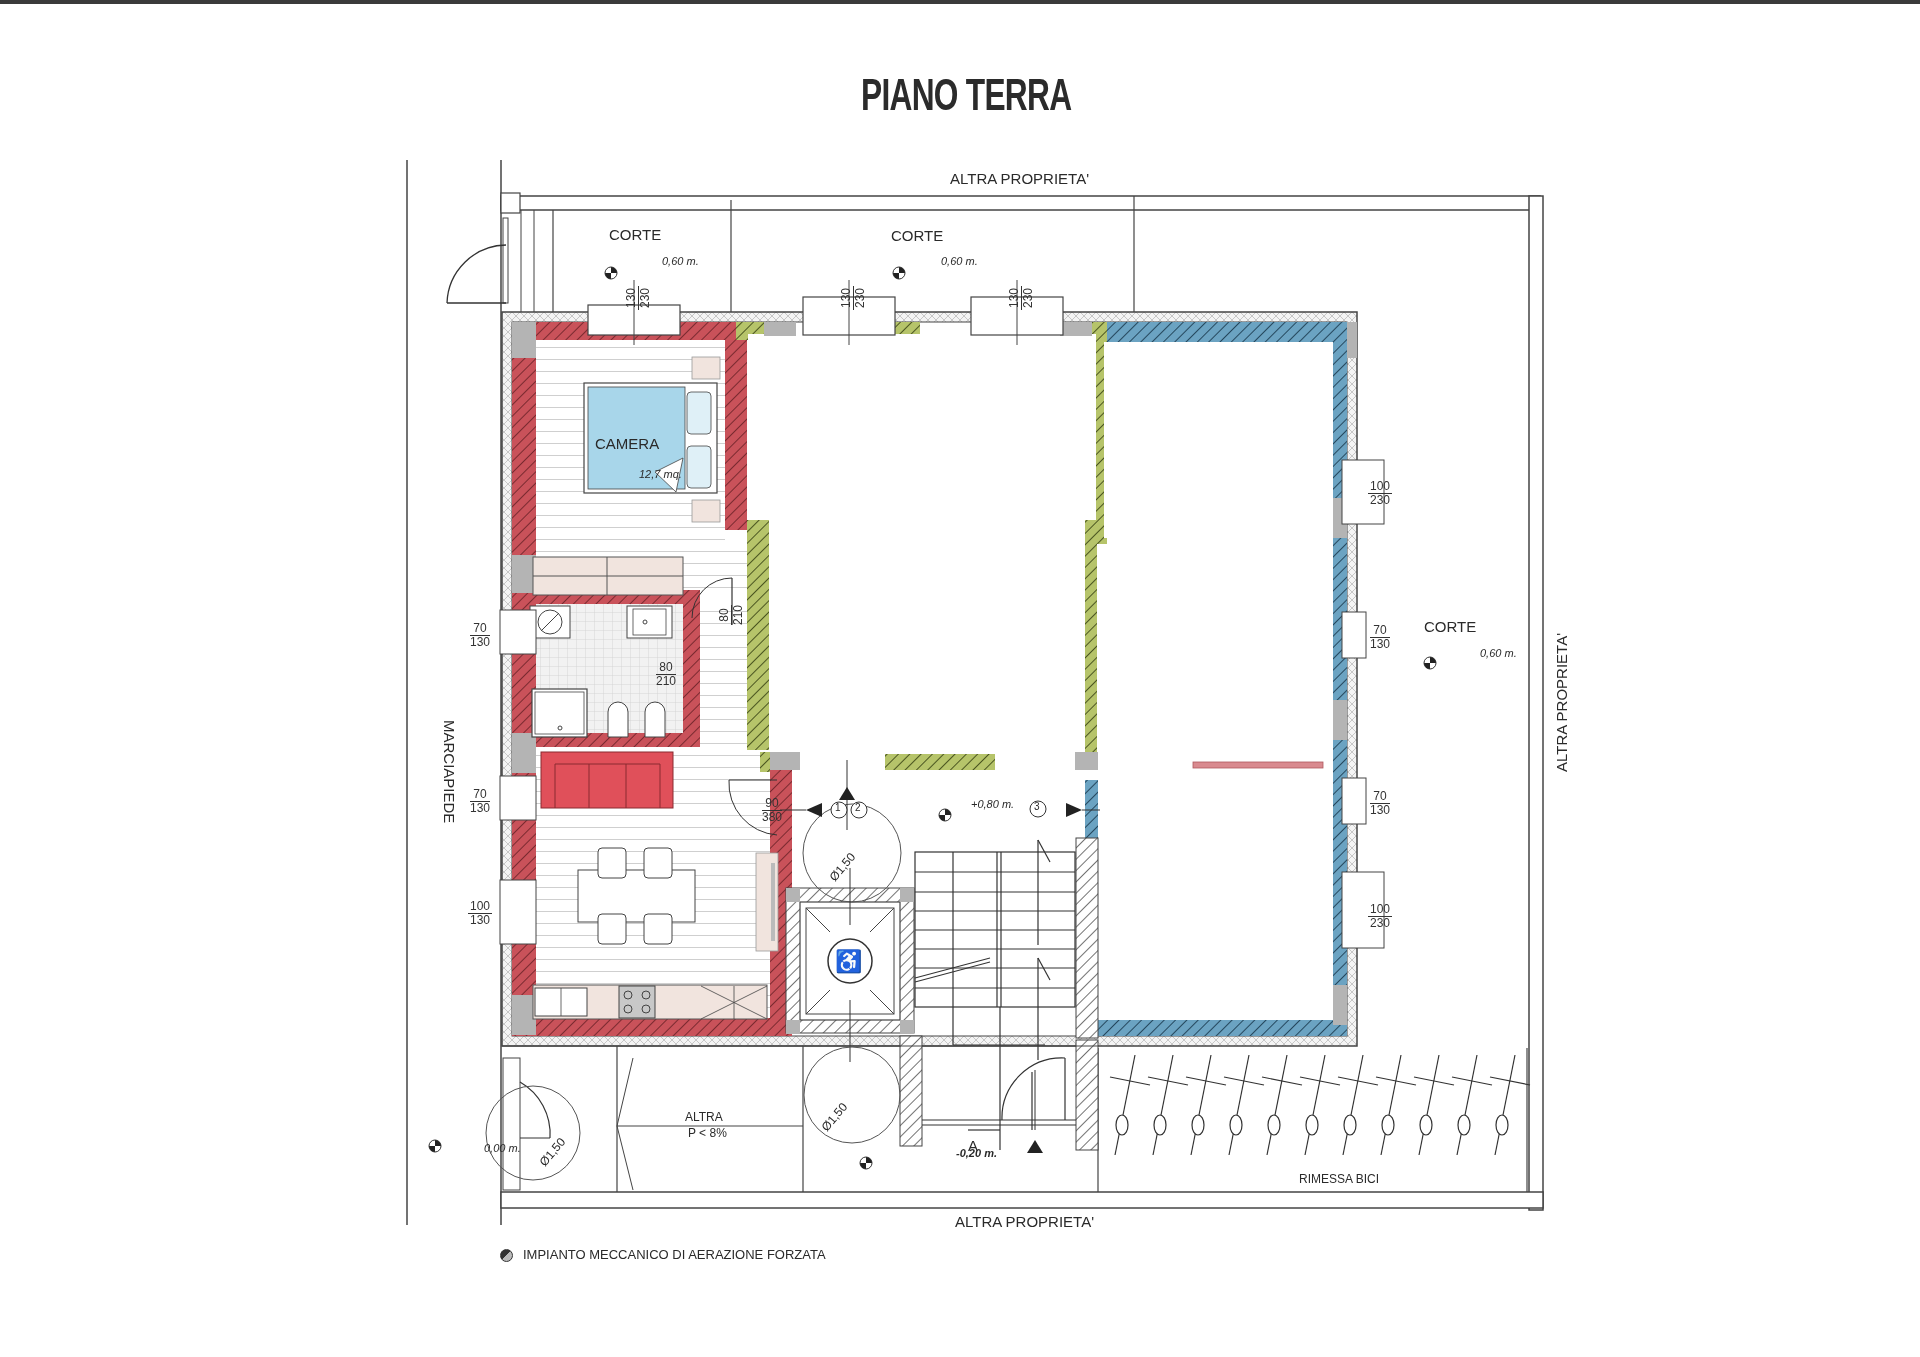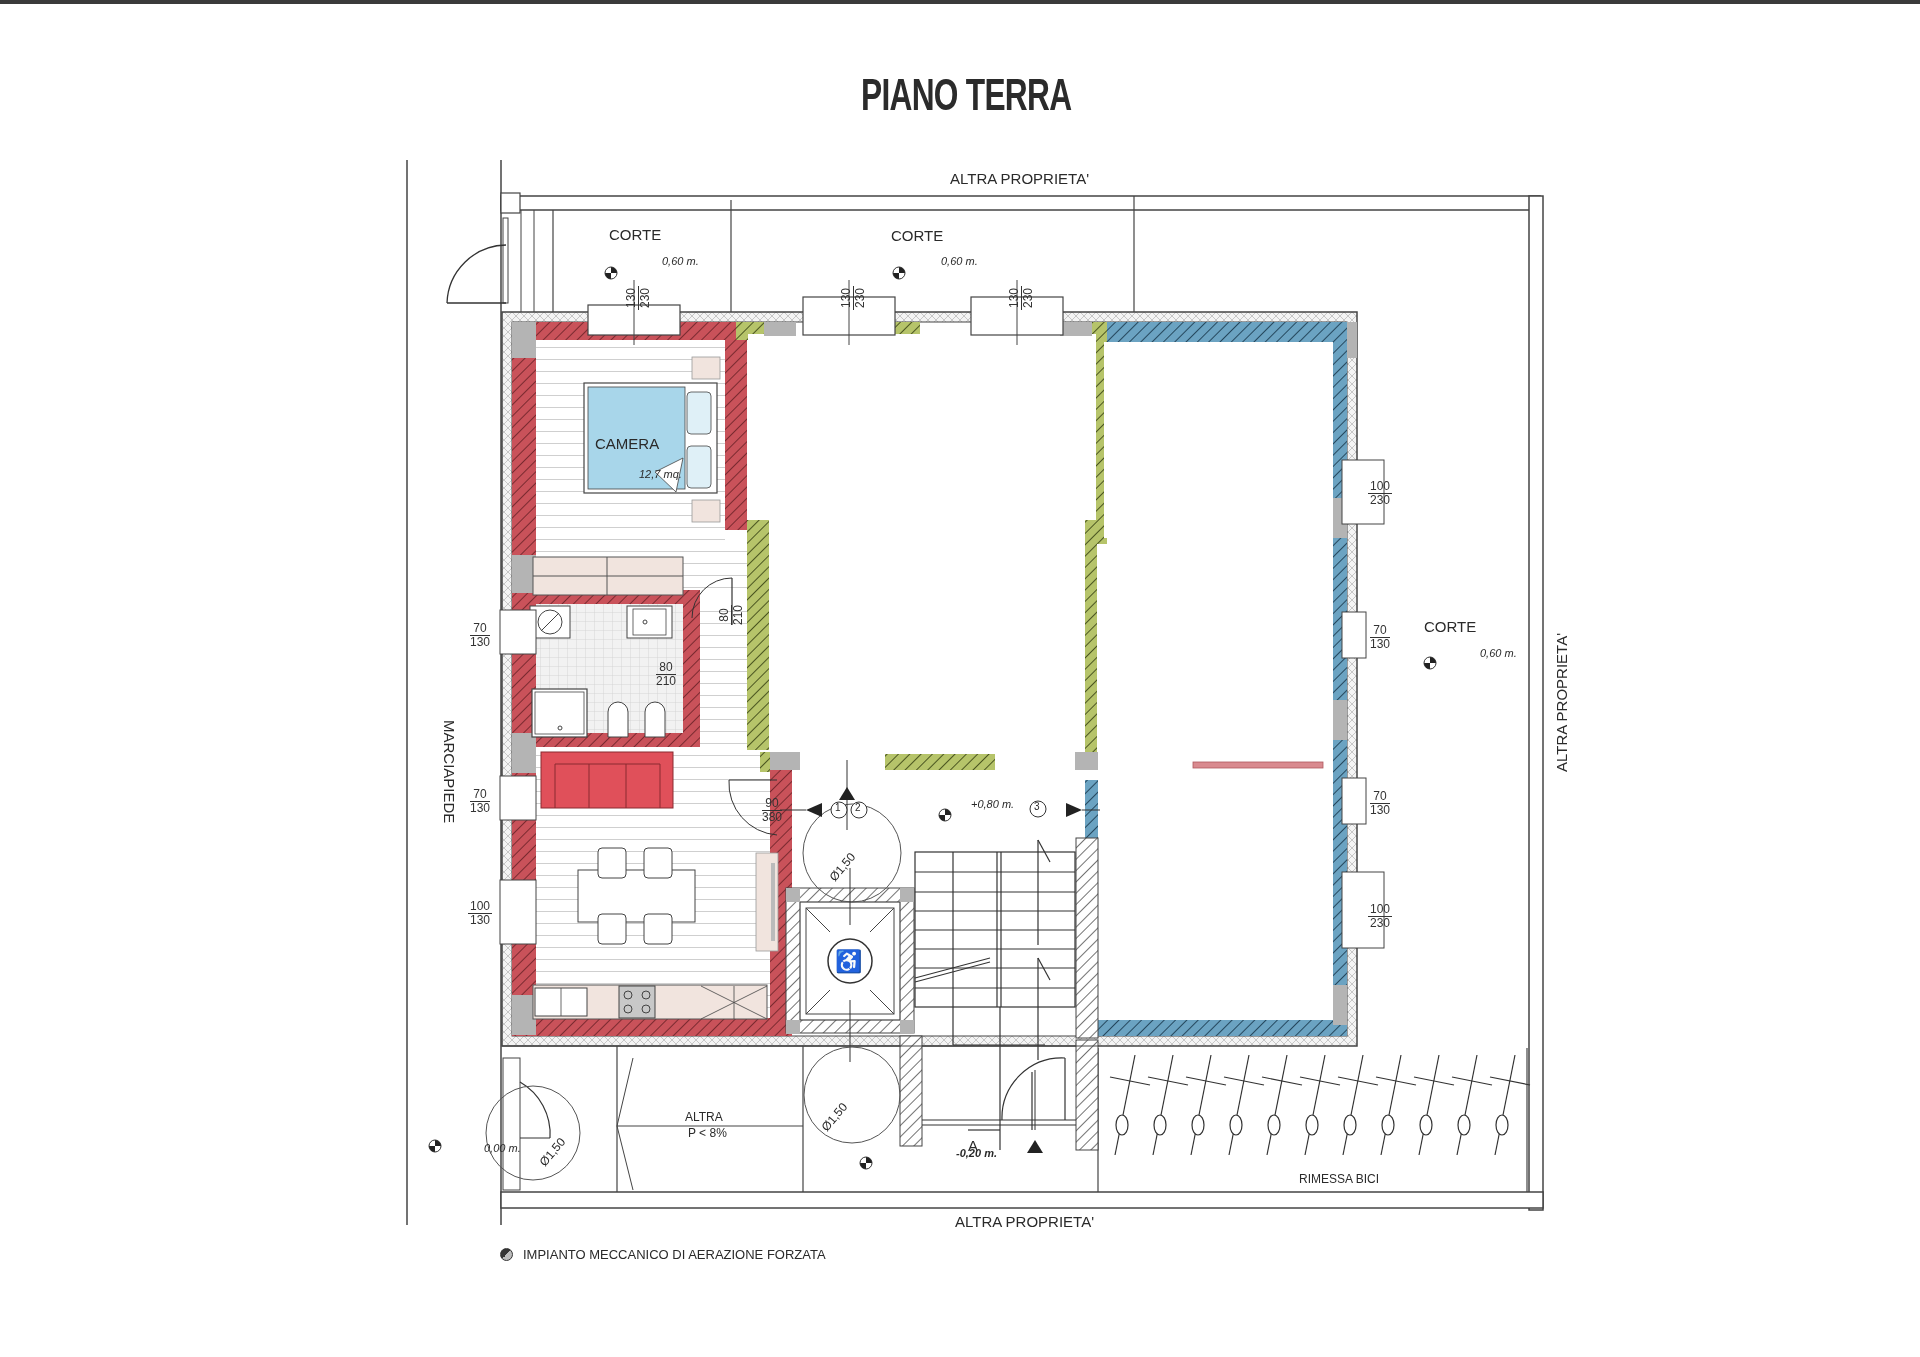--- a/index.html
+++ b/index.html
@@ -8,21 +8,21 @@
   .title{position:absolute;left:0;width:1920px;top:70px;text-align:center;font-family:"Liberation Sans",sans-serif;font-weight:bold;font-size:44px;letter-spacing:-1px;transform:scaleX(0.72);transform-origin:982px 0;color:#2b2b2b;}
   .lbl{position:absolute;font-size:15px;color:#2a2a2a;white-space:nowrap;}
   .lbl.small{font-size:12px;}
   .lbl.it{font-style:italic;font-size:11px;padding-left:36px;}
   svg{position:absolute;left:0;top:0;}
   .dim{position:absolute;font-size:12px;line-height:13px;text-align:center;color:#333;}
   .dim .top{display:block;border-bottom:1px solid #333;padding:0 2px;}
   .dim.vert{transform:rotate(-90deg);transform-origin:left top;}
   .rot-left{position:absolute;transform:rotate(90deg);transform-origin:left top;font-size:15px;}
   .rot-right{position:absolute;transform:rotate(-90deg);transform-origin:left top;font-size:15px;}
-  .legend{position:absolute;left:500px;top:1247px;font-size:13px;display:flex;align-items:center;gap:10px;}
+  .legend{position:absolute;left:500px;top:1247px;font-size:13px;display:flex;align-items:flex-end;gap:10px;}
   .legend-icon{width:11px;height:11px;border-radius:50%;background:linear-gradient(135deg,#333 50%,#bbb 50%);display:inline-block;border:1px solid #333;}
 </style>
 </head>
 <body>
 
 <div class="topbar"></div>
 <div class="title">PIANO TERRA</div>
 
 <svg width="1920" height="1357" viewBox="0 0 1920 1357">
   <defs>

